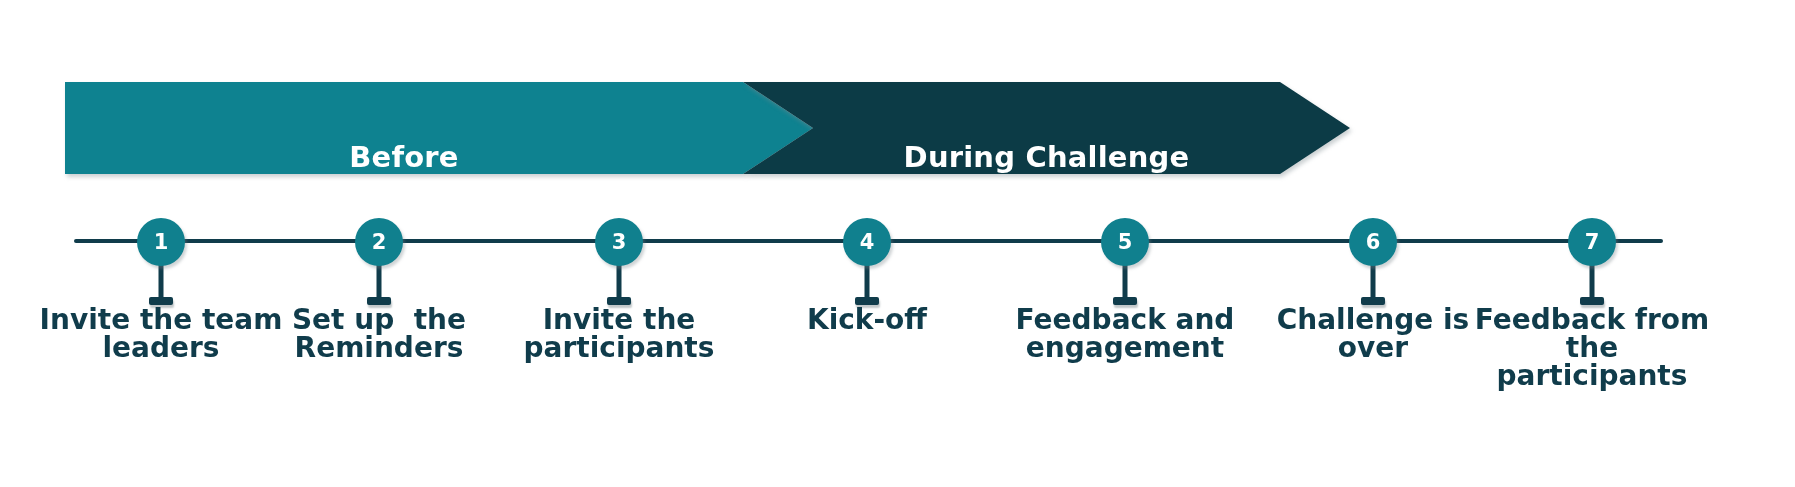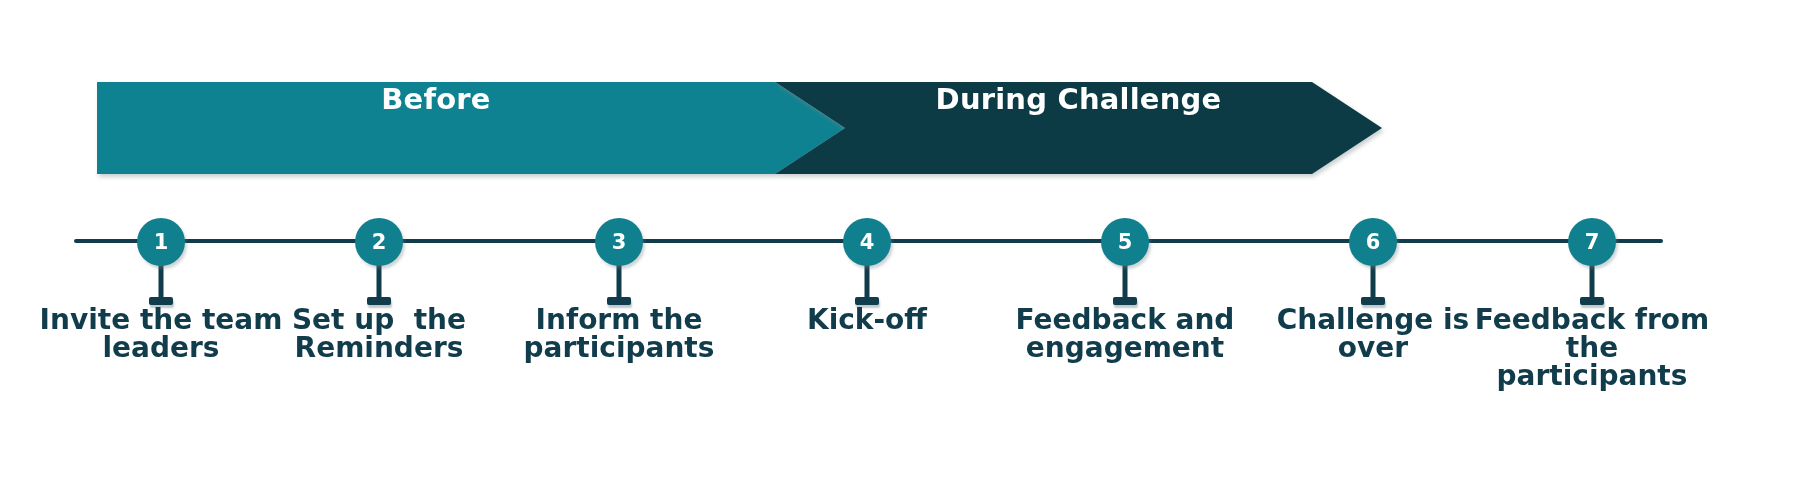--- a/index.html
+++ b/index.html
@@ -18,27 +18,26 @@
     top: 82px;
     height: 92px;
     filter: drop-shadow(2px 3px 2px rgba(125,138,143,0.40));
   }
   #chev-before { left: 65px;   width: 748px; z-index: 1; }
   #chev-during { left: 743px;  width: 607px; z-index: 2; }
   #chev-after  { left: 1279px; width: 459px; z-index: 1; }
 
   .chev {
     width: 100%; height: 100%;
-    display: flex; align-items: flex-start; justify-content: center;
+    display: flex; align-items: flex-end; justify-content: center;
     color: #ffffff;
     font-size: 29px;
     font-weight: bold;
     letter-spacing: 0.2px;
     box-sizing: border-box;
-    margin-left: 32px;
   }
   .chev.first {
     background: var(--teal);
     clip-path: polygon(0 0, calc(100% - 70px) 0, 100% 50%, calc(100% - 70px) 100%, 0 100%);
     padding-right: 70px;
   }
   .chev.mid {
     background: var(--dark);
     clip-path: polygon(0 0, calc(100% - 70px) 0, 100% 50%, calc(100% - 70px) 100%, 0 100%, 70px 50%);
   }
@@ -135,21 +134,21 @@
     <div class="label">Set up  the
 Reminders</div>
   </div>
 
   <div class="milestone" style="left:619px">
     <div class="stem"></div>
     <div class="foot"></div>
     <div class="dot">
       <span class="num">3</span>
     </div>
-    <div class="label">Inform the
+    <div class="label">Invite the
 participants</div>
   </div>
 
   <div class="milestone" style="left:867px">
     <div class="stem"></div>
     <div class="foot"></div>
     <div class="dot">
       <span class="num">4</span>
     </div>
     <div class="label">Kick-off</div>

